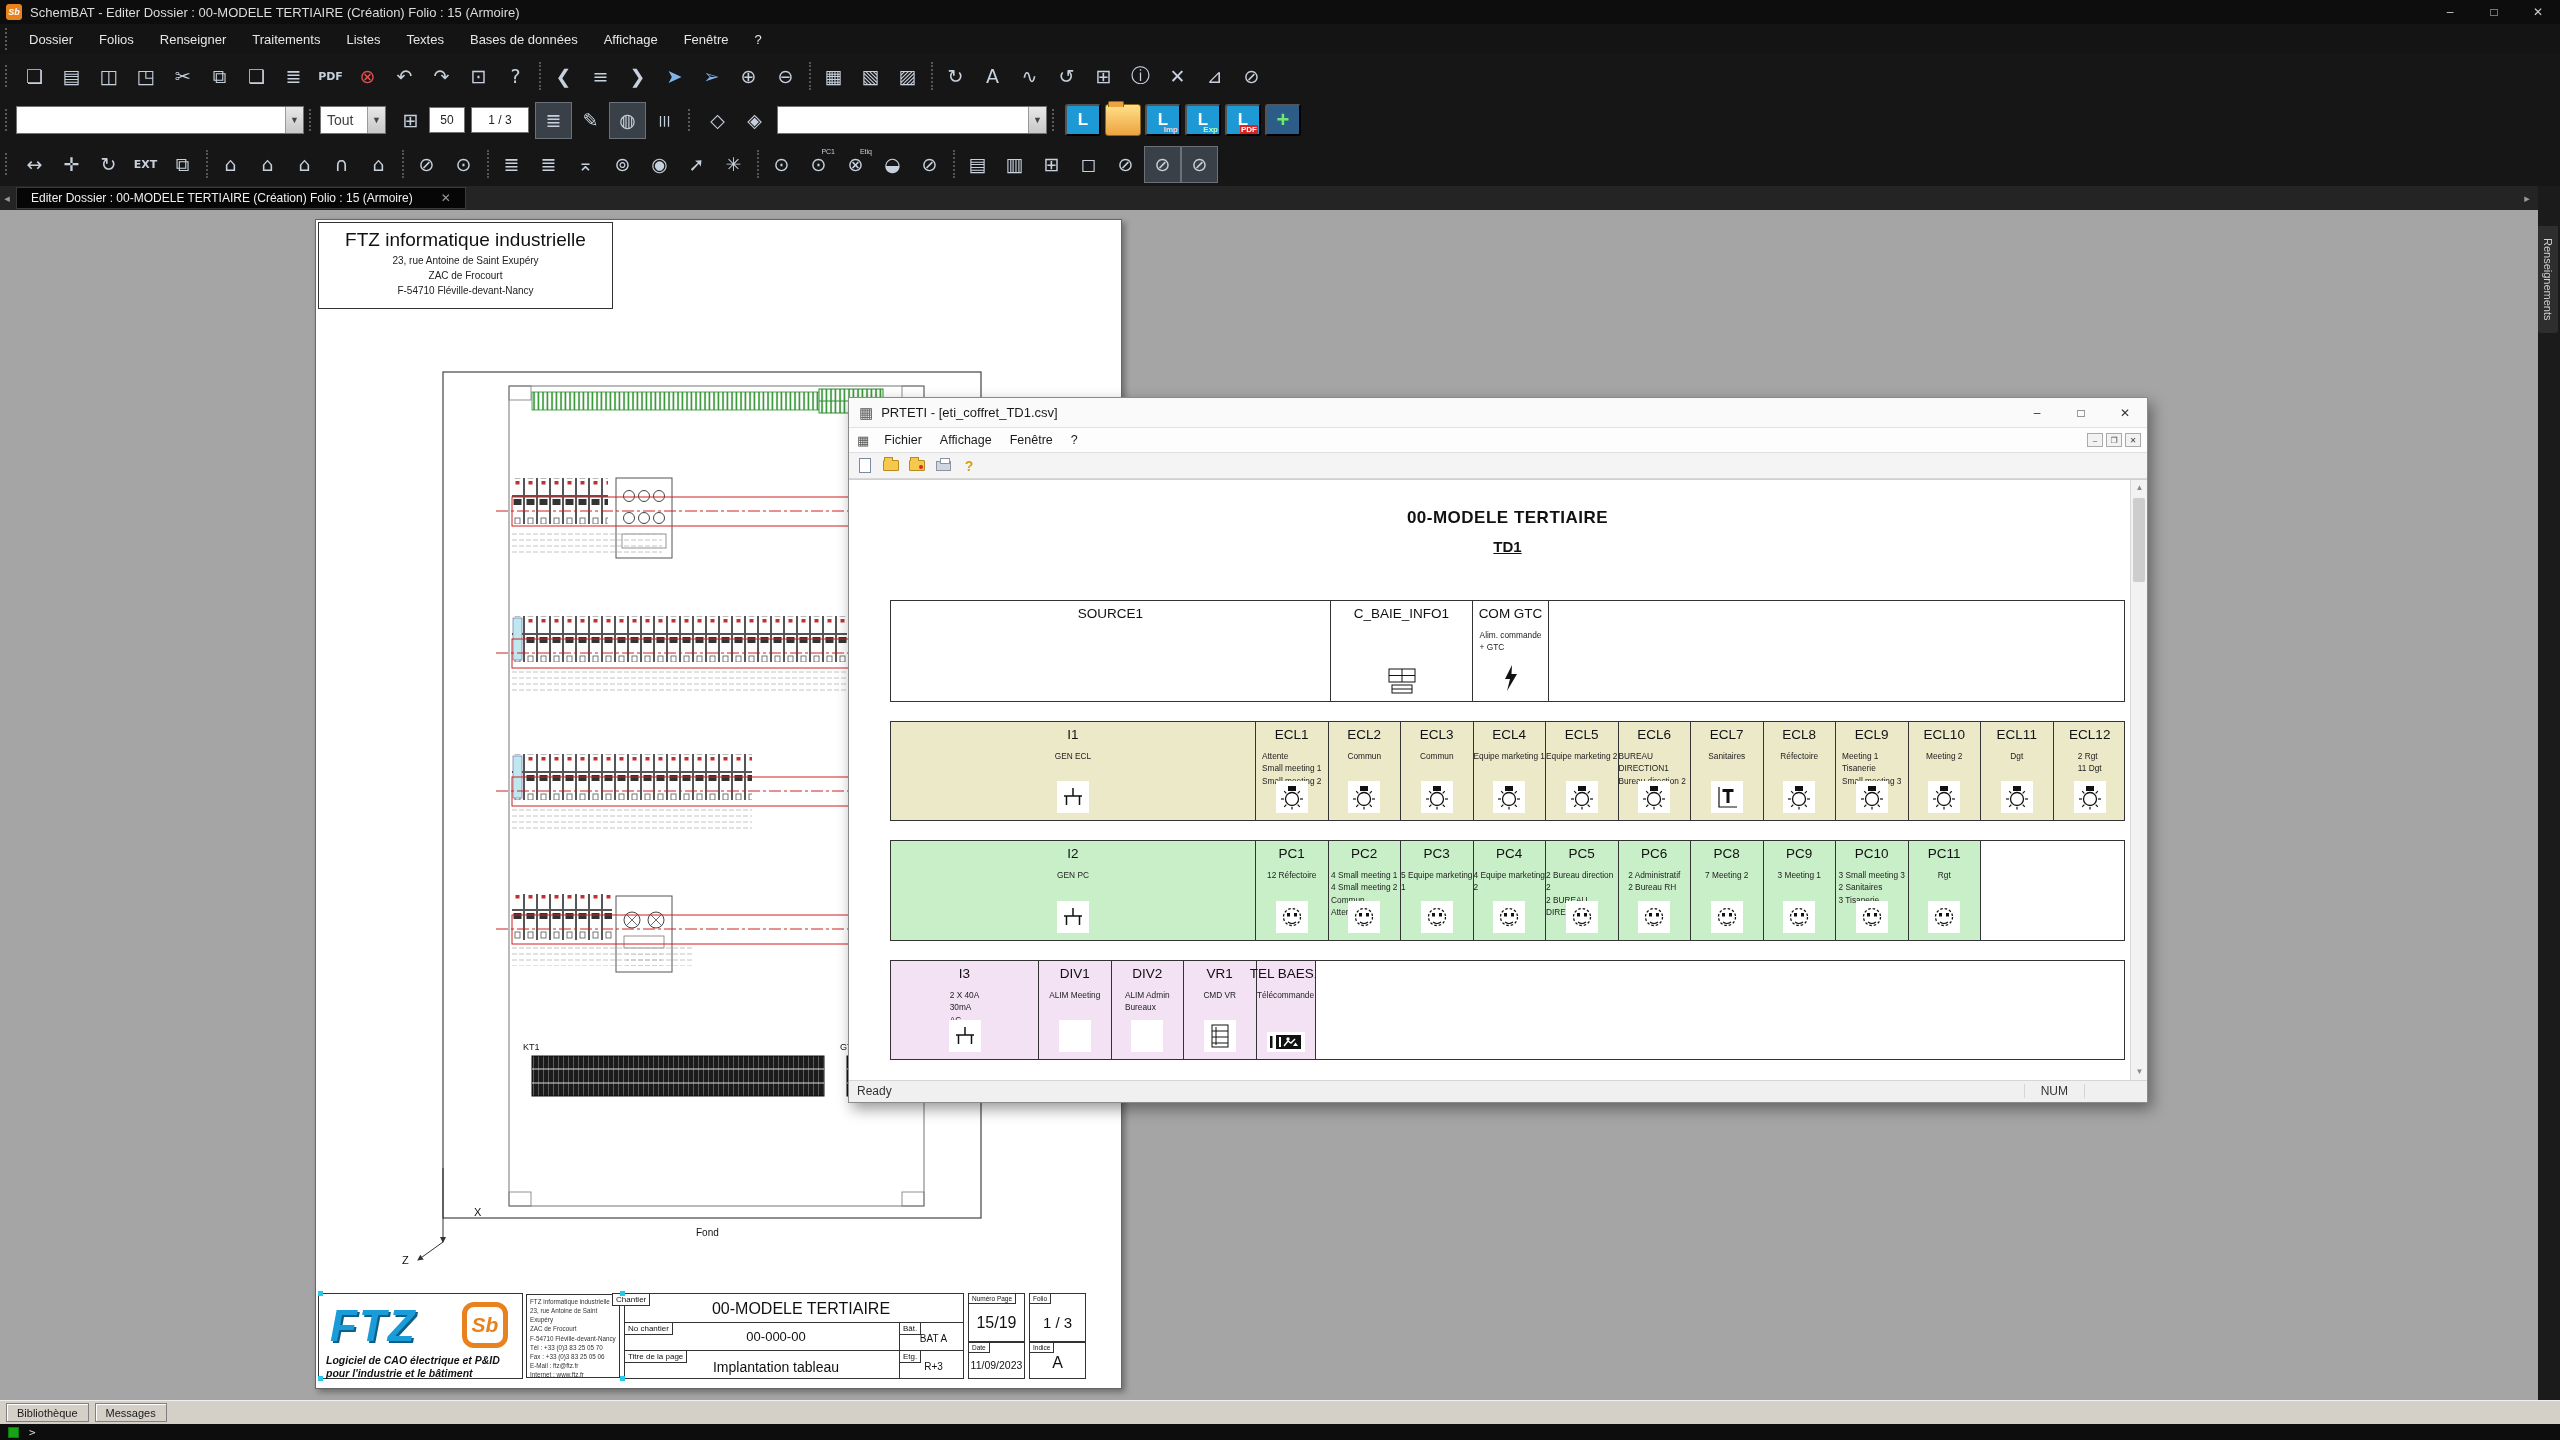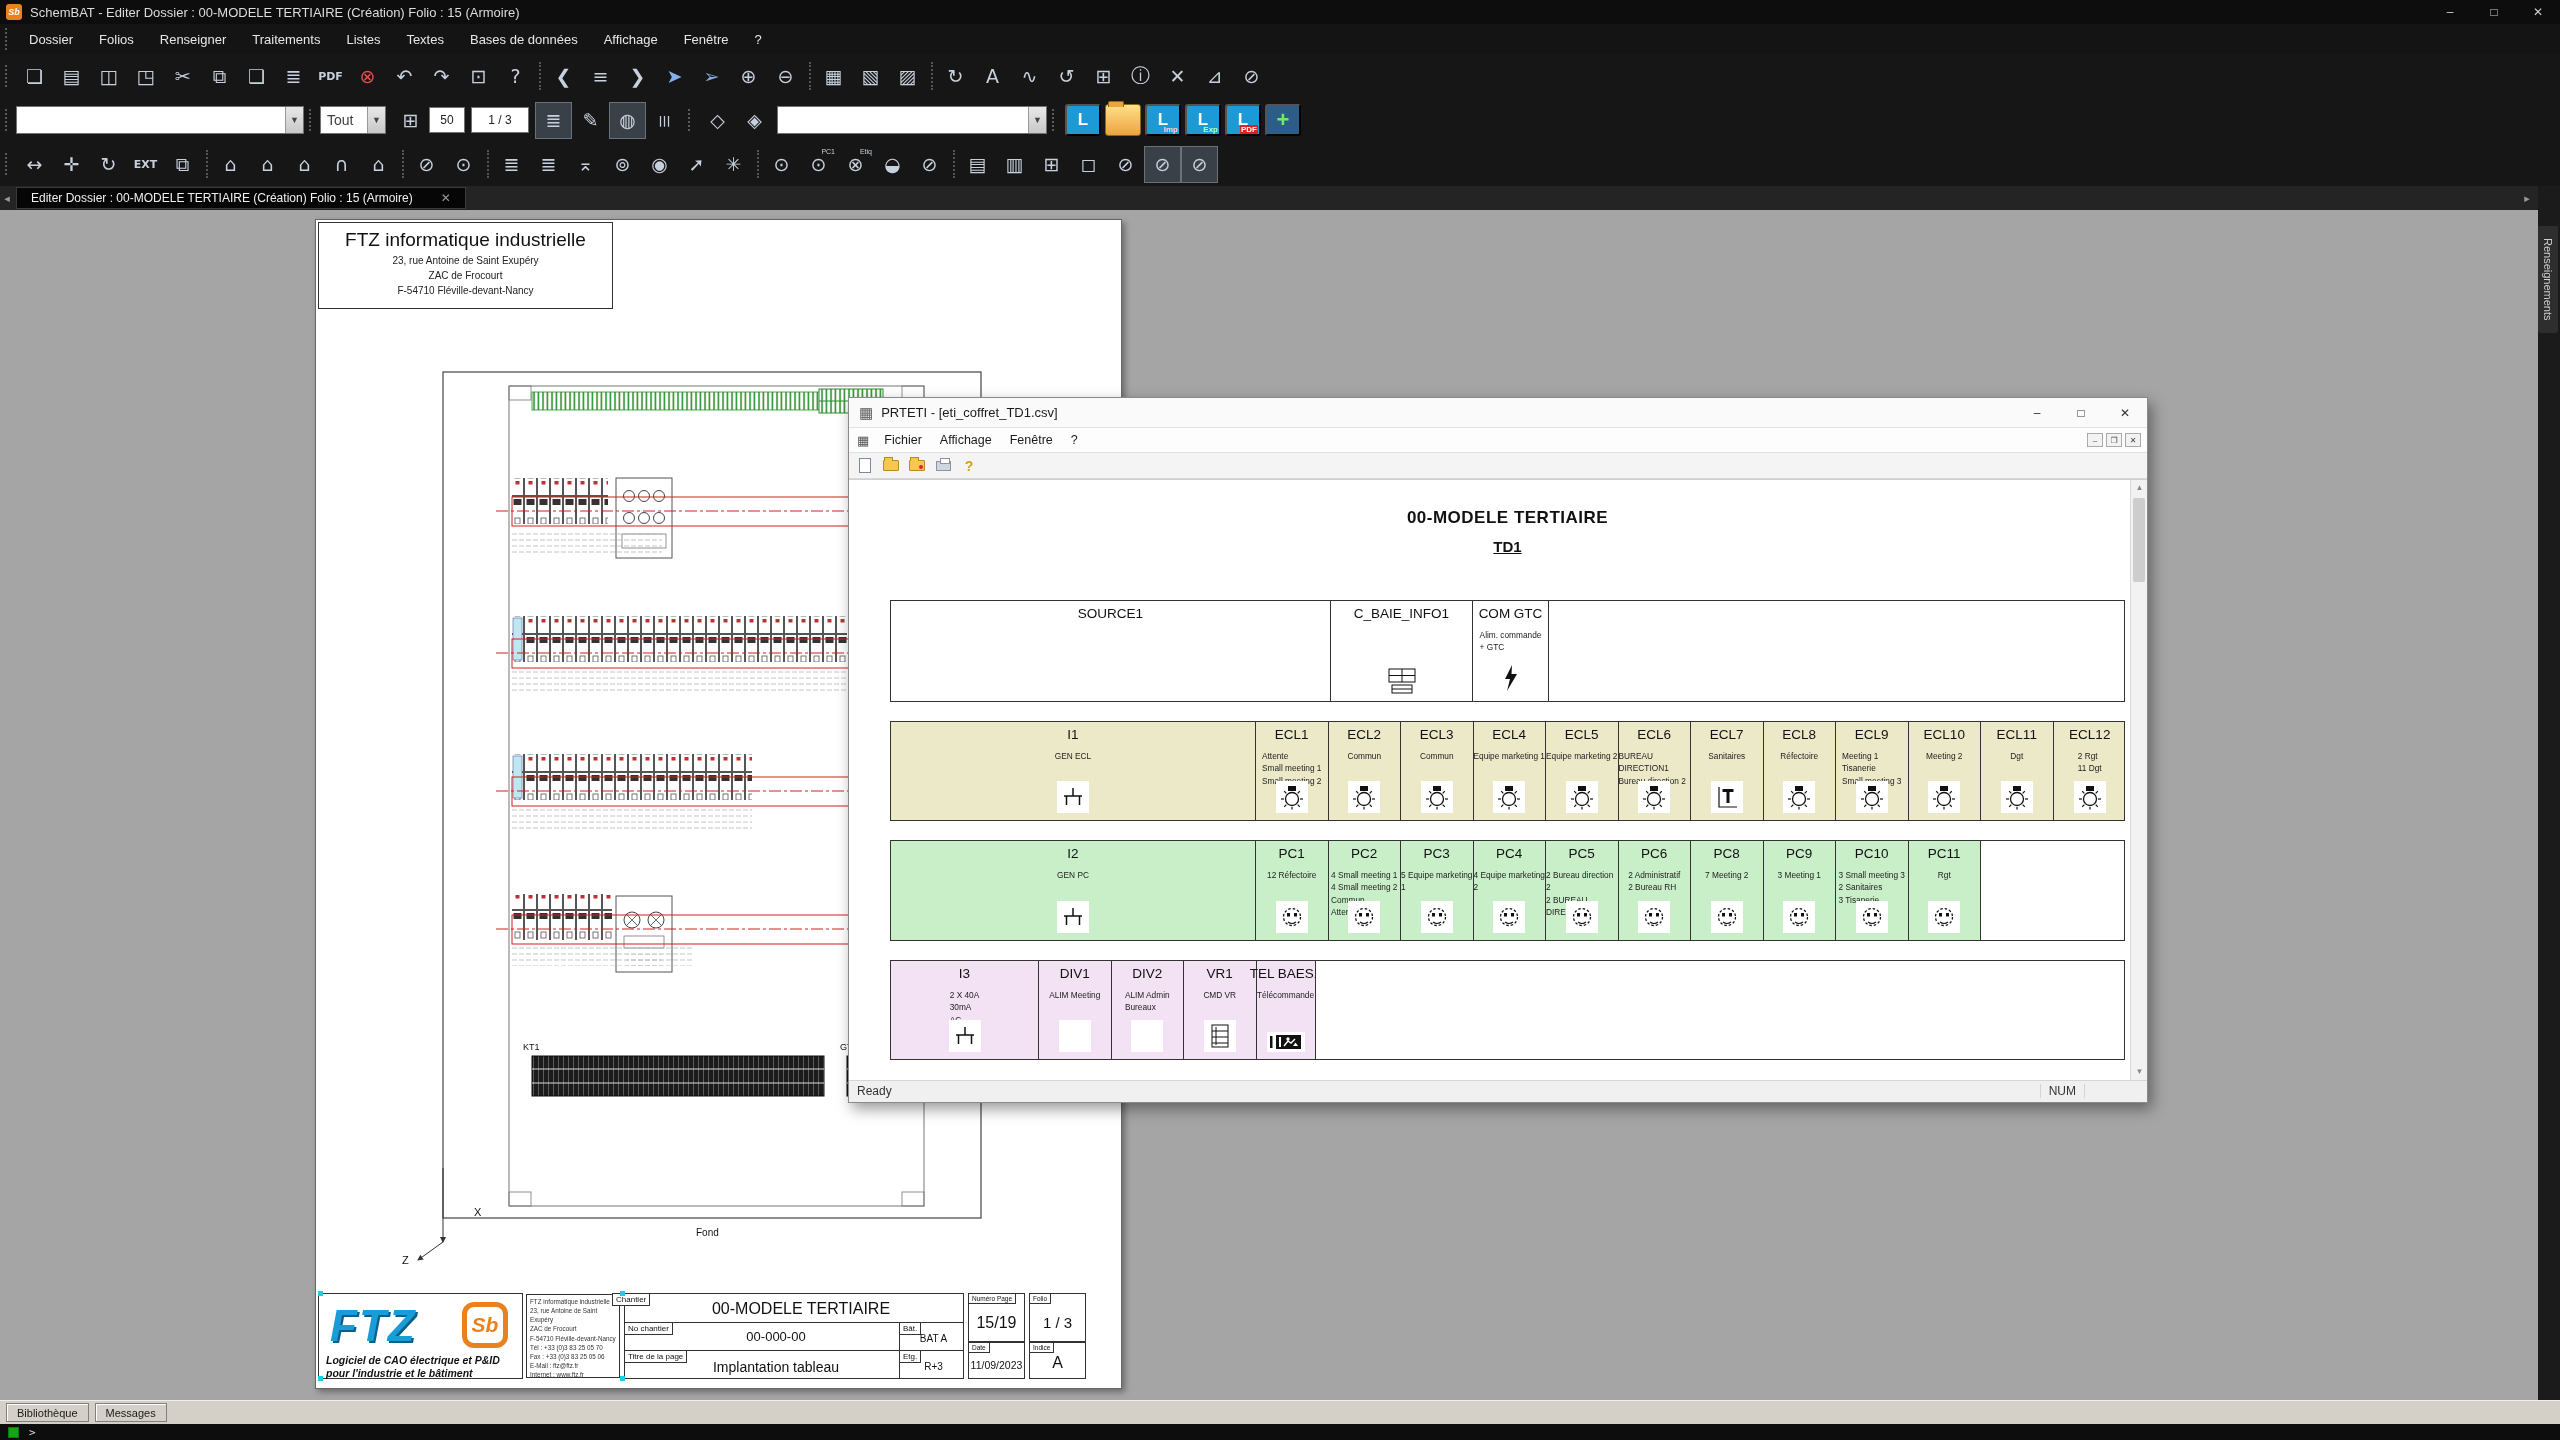--- a/index.html
+++ b/index.html
@@ -99,21 +99,21 @@
   .pi-print { width:15px; height:10px; background:#cfd6e0; border:1px solid #8a94a2; position:relative; }
   .pi-print::before { content:""; position:absolute; top:-4px; left:3px; width:8px; height:4px; background:#fff; border:1px solid #8a94a2; }
   .pi-help { font-size:14px; font-weight:bold; color:#d4a017; }
   .prt-content { position:relative; height:601px; background:#fff; border-top:1px solid #cfcfcf; overflow:hidden; }
   .vsb { position:absolute; right:0; top:0; bottom:0; width:17px; background:#f2f2f2; border-left:1px solid #d9d9d9; }
   .vsb .thumb { position:absolute; top:18px; left:2px; width:12px; height:84px; background:#cdcdcd; border-radius:2px; }
   .vsb .arr { position:absolute; left:0; width:17px; height:16px; color:#8a8a8a; font-size:8px; text-align:center; line-height:16px; }
   .vsb .arr.dn { bottom:0; }
   .prt-status { height:22px; background:#f0f0f0; border-top:1px solid #d5d5d5; position:relative; font-size:12px; color:#333; }
   .prt-status .l { position:absolute; left:8px; top:3px; }
-  .prt-status .r { position:absolute; right:62px; top:3px; border-left:1px solid #d5d5d5; border-right:1px solid #d5d5d5; padding:0 8px; }
+  .prt-status .r { position:absolute; right:62px; top:3px; border-left:1px solid #d5d5d5; border-right:1px solid #d5d5d5; padding:0 16px; }
 
   .doc-head { position:absolute; left:41px; width:1235px; text-align:center; color:#111; font-weight:bold; }
   .dh1 { top:28px; font-size:17px; letter-spacing:.5px; }
   .dh2 { top:58px; font-size:15px;text-decoration:underline; }
   .prt-table { position:absolute; left:41px; top:120px; width:1235px; }
   .band { display:flex; border:1px solid #333; margin-bottom:19px; }
   .cell { position:relative; border-right:1px solid #333; display:flex; flex-direction:column; align-items:center; flex:none; }
   .cell:last-child { border-right:none; }
   .cell[data-type="main"] { width:365px; }
   .cell[data-type="col"]  { width:72.5px; }

